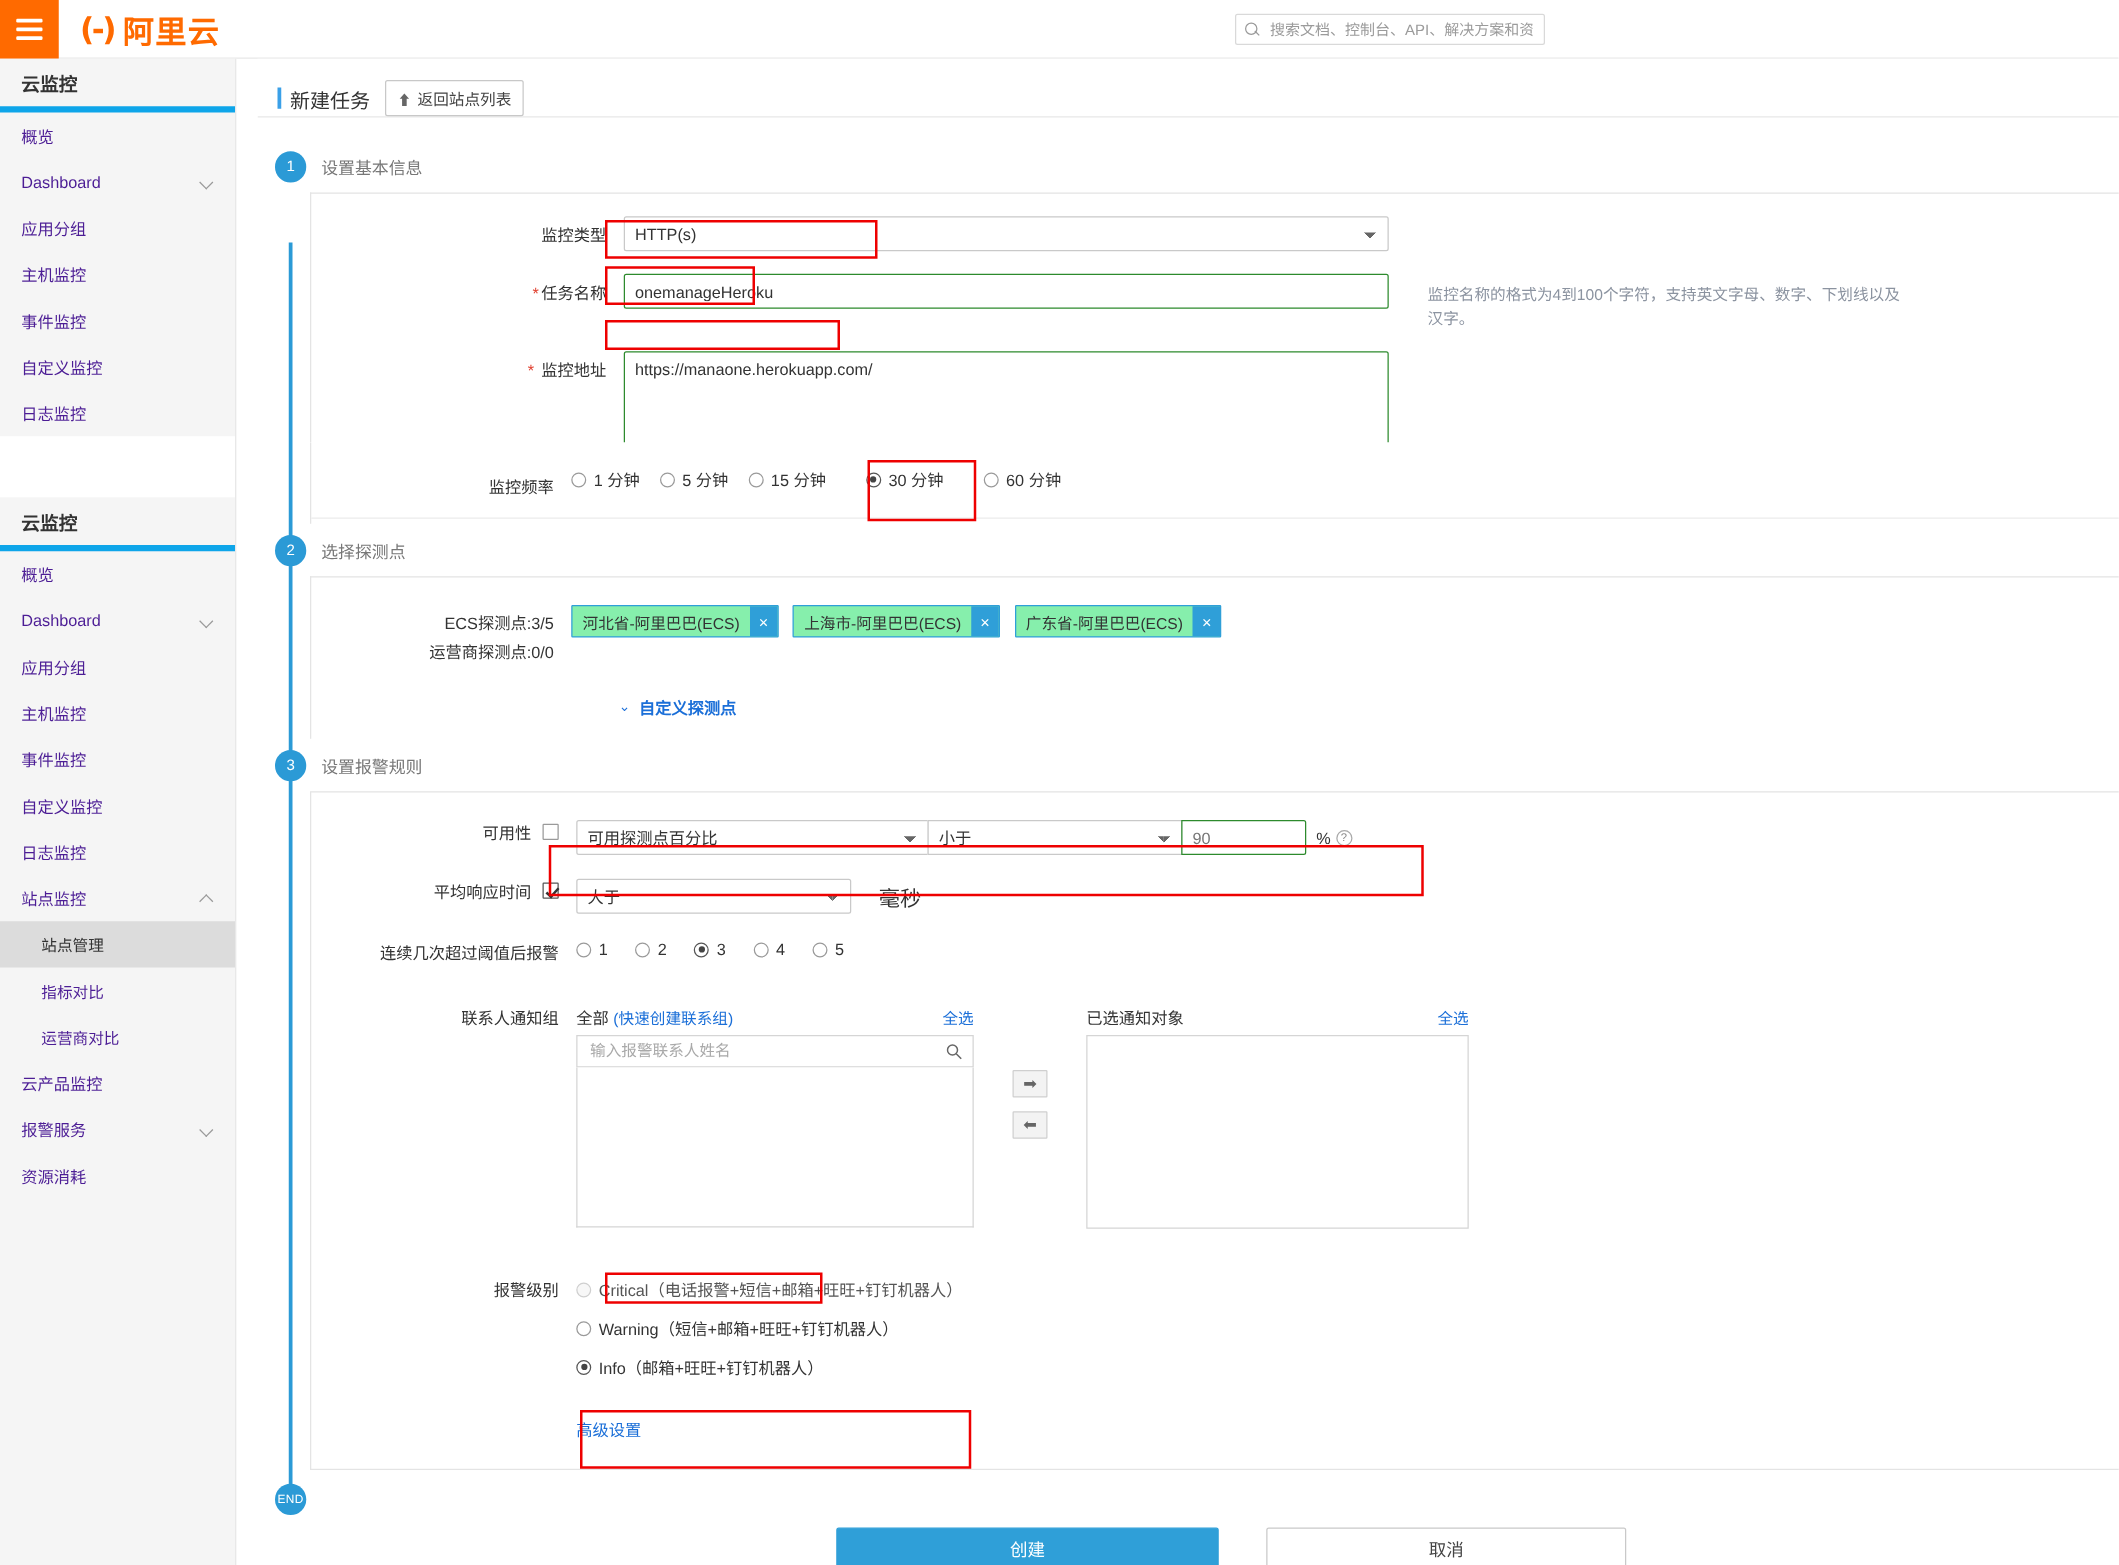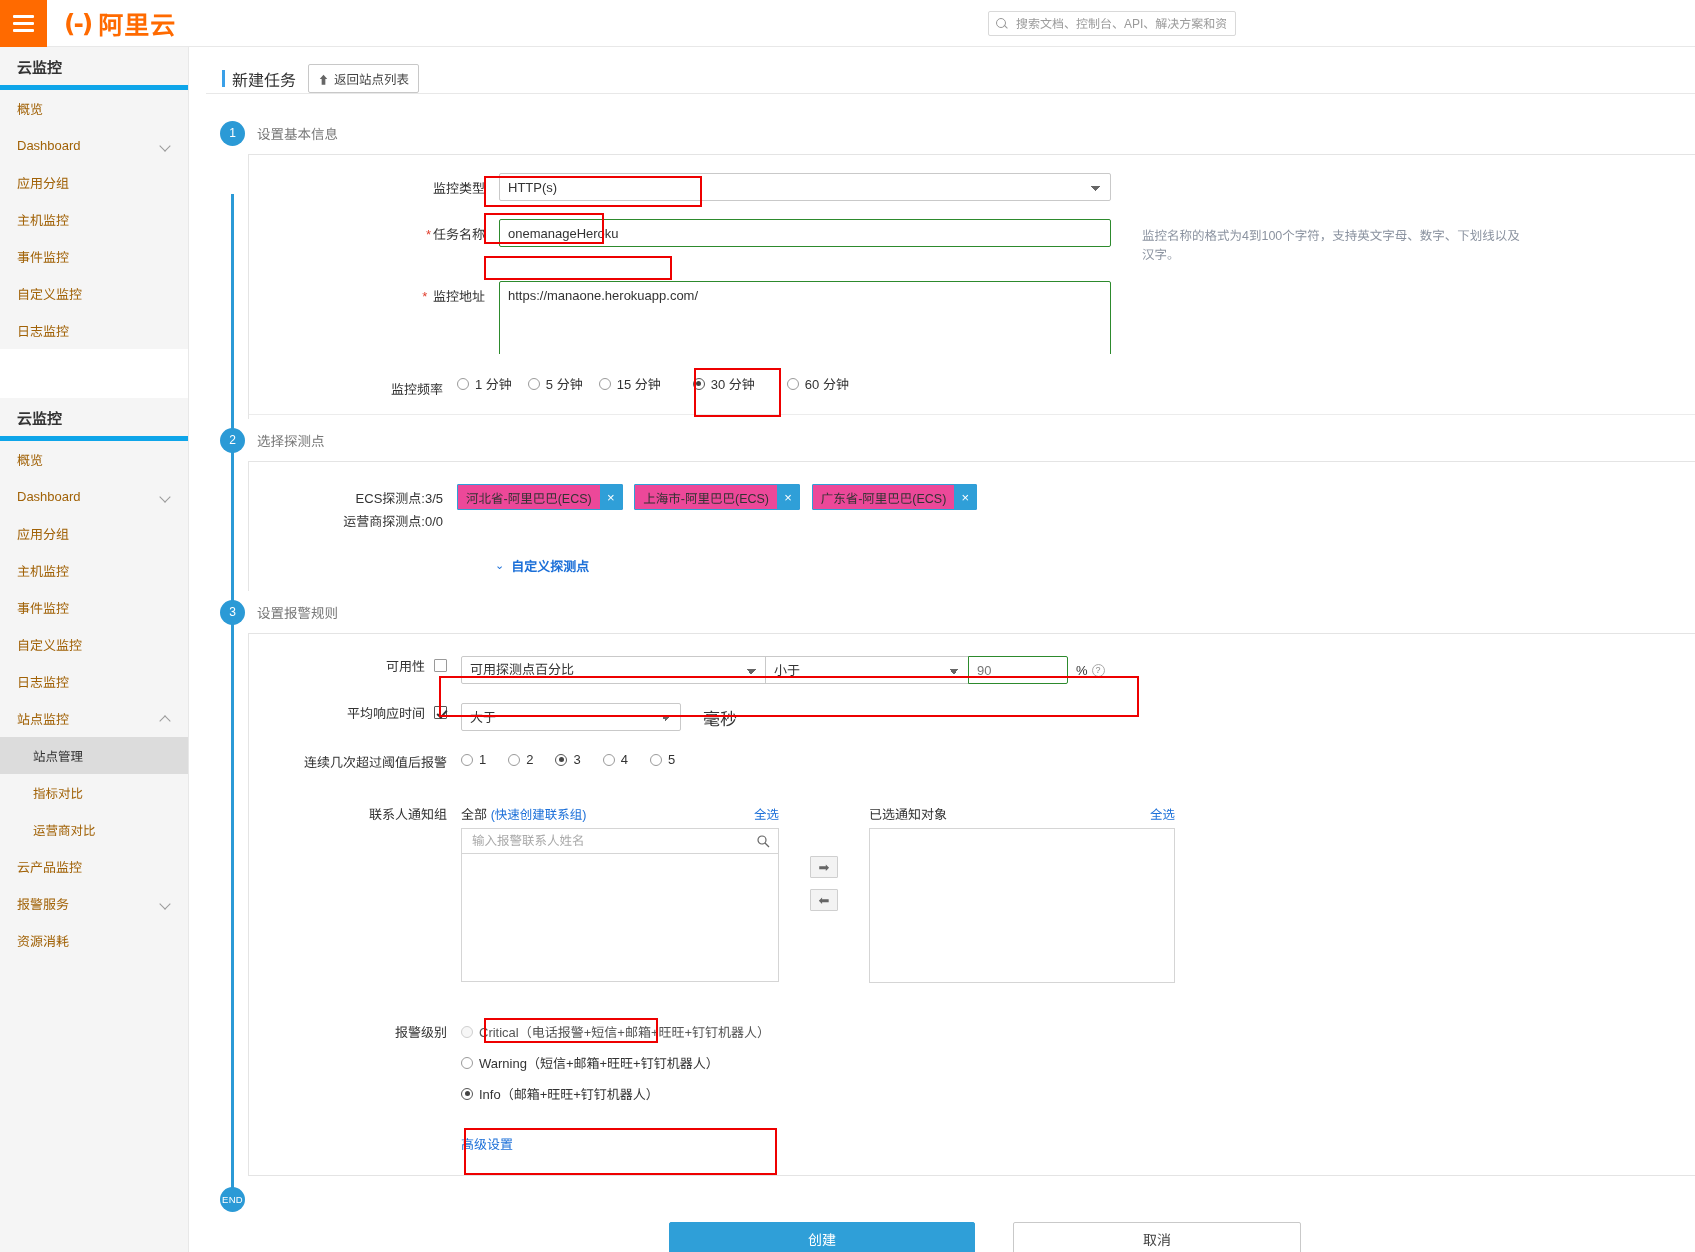--- a/index.html
+++ b/index.html
@@ -58,21 +58,21 @@
     position: absolute; left: 0; top: 47px; width: 189px; height: 1205px;
     background: #f5f5f5; border-right: 1px solid #e8e8e8; overflow: hidden;
   }
   .side-title {
     height: 43px; display: flex; align-items: center; padding-left: 17px;
     font-size: 15px; font-weight: bold; color: #333;
     border-bottom: 5px solid #0ea5e9; background: #f5f5f5;
   }
   .side-item {
     height: 37px; display: flex; align-items: center; padding: 0 17px;
-    font-size: 13px; color: #a16207; cursor: pointer; justify-content: space-between;
+    font-size: 13px; color: #4c1d95; cursor: pointer; justify-content: space-between;
   }
   .side-item.sub { padding-left: 33px; font-size: 12.5px; }
   .side-item.active { background: #dcdcdc; color: #333; }
   .chev { width: 11px; height: 11px; position: relative; flex: 0 0 11px; }
   .chev::before {
     content: ""; position: absolute; left: 1px; top: 2px;
     width: 7px; height: 7px; border-right: 1.4px solid #9a9a9a; border-bottom: 1.4px solid #9a9a9a;
     transform: rotate(45deg);
   }
   .chev.up::before { transform: rotate(225deg); top: 4px; }
@@ -165,21 +165,21 @@
   }
   .cbox.checked { background: #fff; border-color: #555; }
   .cbox.checked::after {
     content: ""; position: absolute; left: 3.5px; top: 0.5px;
     width: 4px; height: 8px; border-right: 2px solid #333; border-bottom: 2px solid #333;
     transform: rotate(42deg);
   }
 
   .tag {
     display: inline-flex; align-items: center; border: 1px solid #2f9fd8;
-    height: 26px; background: #ec4899; margin-right: 8px; border-radius: 1px;
+    height: 26px; background: #86efac; margin-right: 8px; border-radius: 1px;
   }
   .tag-text { padding: 0 8px; font-size: 12.5px; color: #333; white-space: nowrap; }
   .tag-x {
     width: 22px; height: 24px; background: #2f9fd8; color: #fff;
     display: flex; align-items: center; justify-content: center;
     font-size: 13px; cursor: pointer;
   }
 
   .link { color: #1b6fd8; font-size: 13px; cursor: pointer; text-decoration: none; }
   .link-sm { color: #1b6fd8; font-size: 12.5px; cursor: pointer; }
@@ -440,21 +440,21 @@
       </div>
 
       <div class="panel last" style="padding-bottom:18px;">
 
         <div class="frow" style="padding-top:22px;">
           <div class="flabel" style="width:212px; flex:0 0 212px; display:flex; justify-content:flex-end; align-items:center; gap:9px; padding-top:0;">
             <span>可用性</span>
             <span class="cbox"></span>
           </div>
           <div style="display:flex; align-items:center;">
-            <select class="inp disabled-inp" style="width:305px; border-radius:2px 0 0 2px;font-family:Liberation Mono, monospace;">
+            <select class="inp disabled-inp" style="width:282px; border-radius:2px 0 0 2px;">
               <option>可用探测点百分比</option>
             </select>
             <select class="inp disabled-inp" style="width:204px; margin-left:-1px; border-radius:0;">
               <option>小于</option>
             </select>
             <input class="inp greenfield" style="width: 100px; margin-left: -1px; border-radius: 0px 2px 2px 0px; color: rgb(119, 119, 119);" value="90">
             <span style="margin-left:8px; font-size:13px;">%</span>
             <span class="qmark">?</span>
           </div>
         </div>

